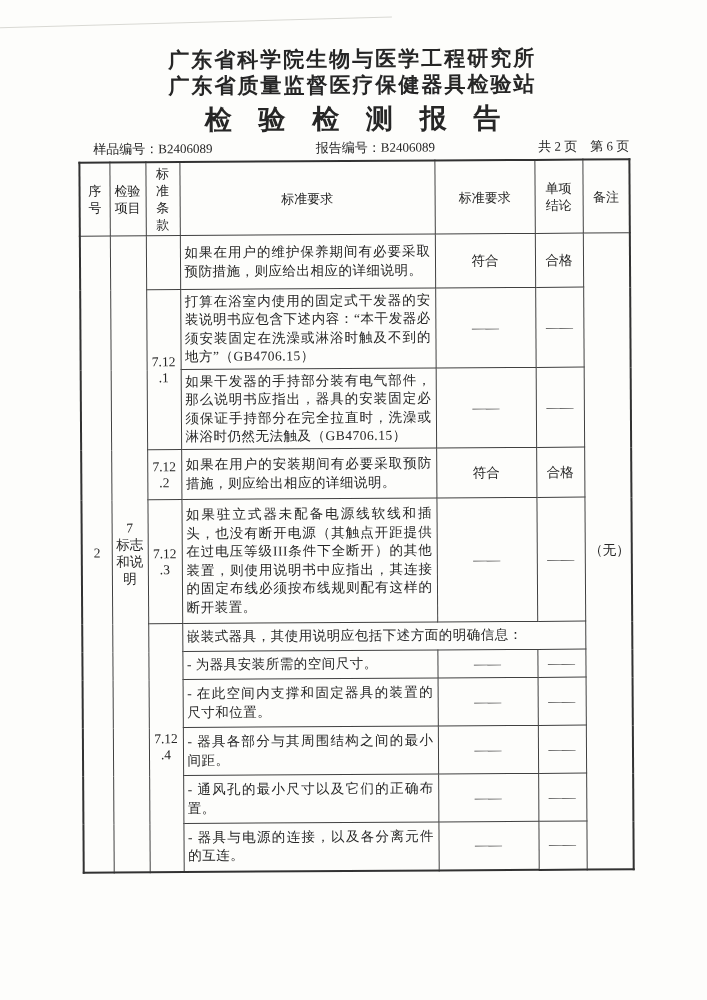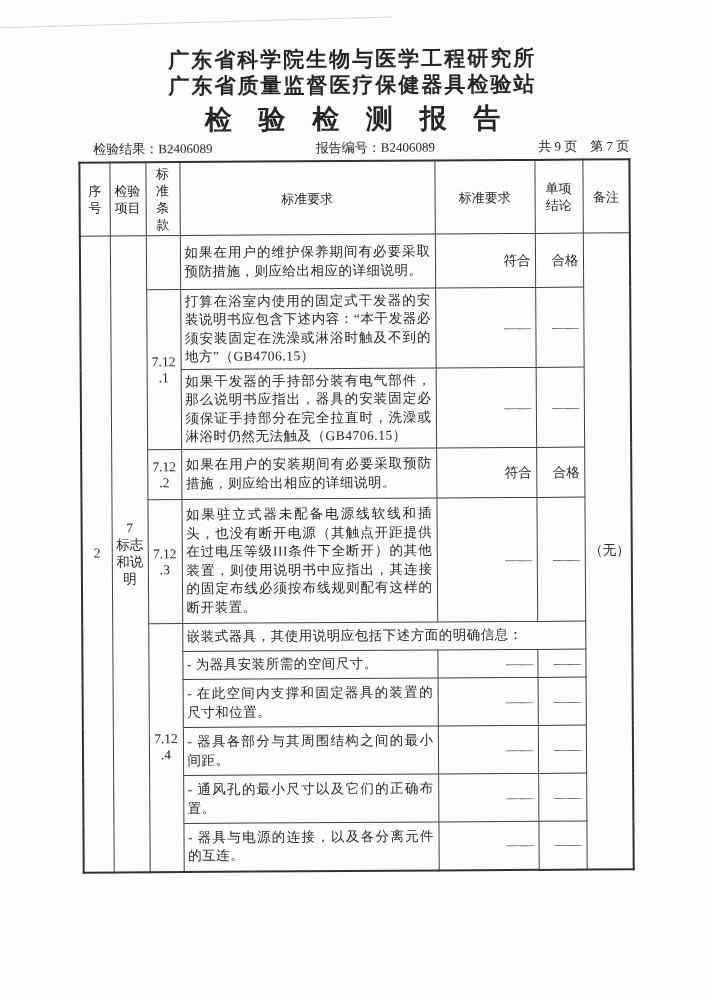--- a/index.html
+++ b/index.html
@@ -39,21 +39,21 @@
   th .hl { text-align:center; line-height:17px; font-size:13px; }
   tr.rh-hdr { height:39px; }
   tr.rA { height:54px; }  tr.rB { height:80px; }  tr.rC { height:80px; }
   tr.rD { height:50px; }  tr.rE { height:124px; } tr.rF { height:28px; }
   tr.rG { height:28px; }  tr.rH { height:48px; }  tr.rI { height:48px; }
   tr.rJ { height:48px; }  tr.rK { height:48px; }
   td.req {
     text-align:justify; line-height:18.5px; padding:2px 8px;
     vertical-align:middle; letter-spacing:0.5px;
   }
-  td.cen { text-align:right; vertical-align:middle; }
+  td.cen { text-align:center; vertical-align:middle; }
   td.clause {
     text-align:center; vertical-align:middle;
     font-size:12.5px; line-height:16px; padding:2px 1px;
   }
   td.clause-high { padding-bottom:52px; }
   td.seq { text-align:center; vertical-align:middle; }
   td.item { text-align:center; vertical-align:middle; line-height:17px; padding:2px 1px; }
   td.remark { text-align:center; vertical-align:middle; font-size:13px; padding:2px 1px; }
   .dash { letter-spacing:0; color:#3a3a3a; white-space:nowrap; }
 </style>
@@ -62,23 +62,23 @@
 
 <div class="page">
   <div class="scan-artifact"></div>
   <div class="content">
 
     <div class="org org1">广东省科学院生物与医学工程研究所</div>
     <div class="org">广东省质量监督医疗保健器具检验站</div>
     <div class="title">检 验 检 测 报 告</div>
 
     <div class="meta">
-      <span>检验结果：B2406089</span>
+      <span>样品编号：B2406089</span>
       <span>报告编号：B2406089</span>
-      <span>共 9 页　第 7 页</span>
+      <span>共 2 页　第 6 页</span>
     </div>
 
     <table class="report">
       <colgroup>
         <col style="width:30px">
           <col style="width:36px">
           <col style="width:34px">
         <col style="width:255px">
           <col style="width:100px">
           <col style="width:48px">

